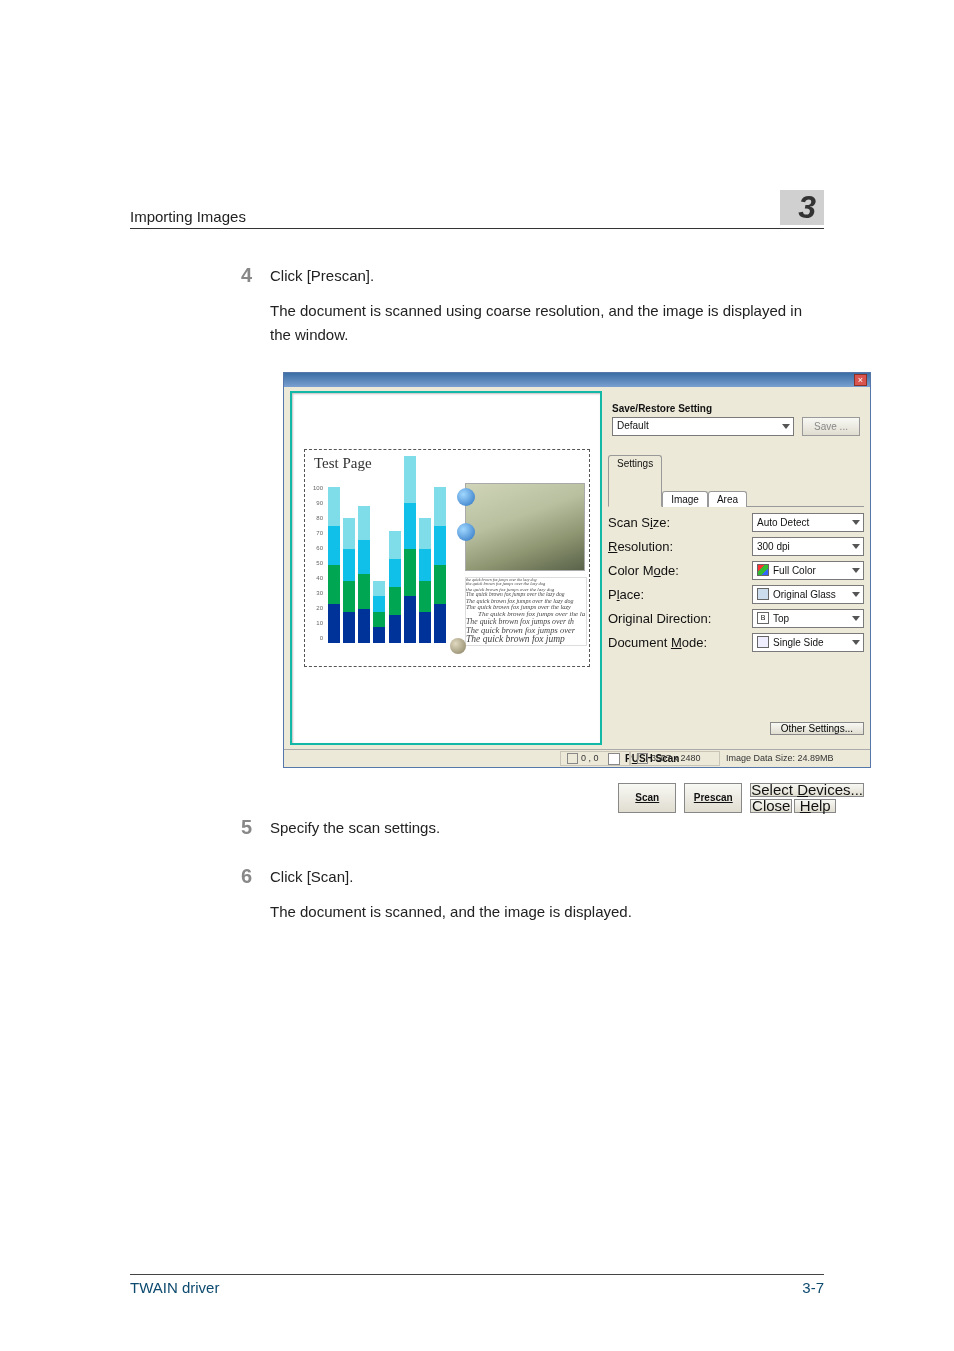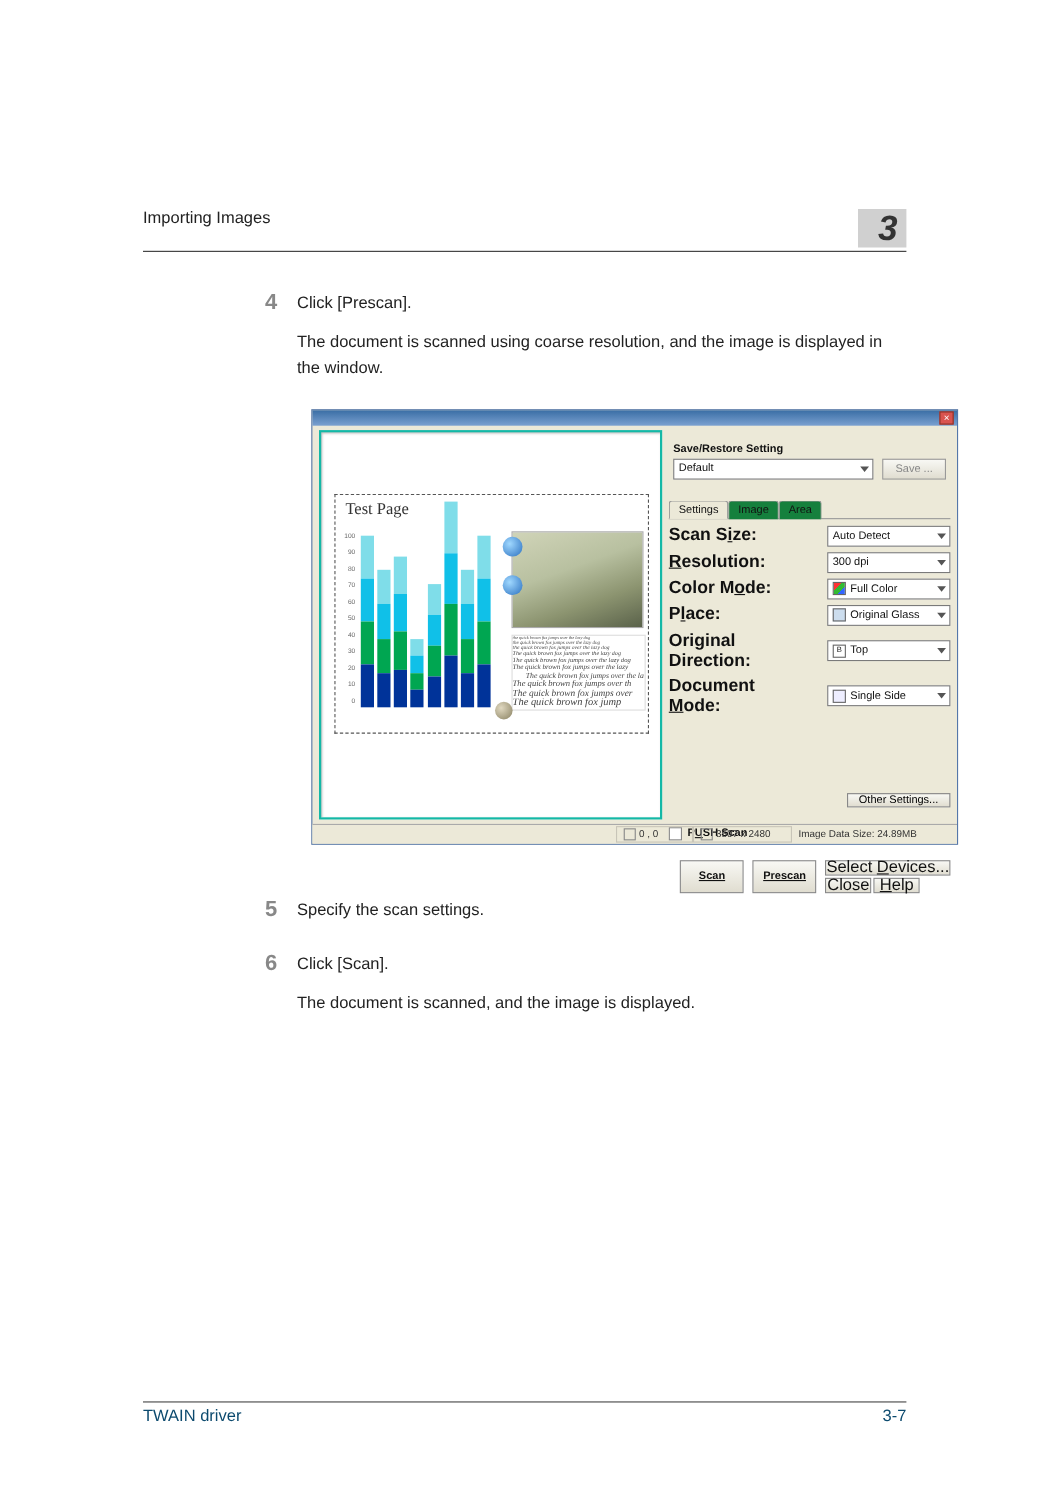--- a/index.html
+++ b/index.html
@@ -16,21 +16,21 @@
       padding: 0;
     }
     .page {
       padding: 190px 130px 60px 130px;
       height: 100%;
       position: relative;
     }
     .header-row {
       display: flex;
       justify-content: space-between;
-      align-items: flex-start;
+      align-items: flex-end;
       margin-bottom: 3px;
     }
     .header-title {
       font-size: 15px;
       color: #222;
     }
     .big-chapter {
       font-size: 32px;
       font-weight: bold;
       font-style: italic;
@@ -271,31 +271,32 @@
       border-radius: 3px 3px 0 0;
       position: relative;
       top: 1px;
     }
     .tab.active {
       background: #ece9d8;
       z-index: 2;
       border-bottom: 1px solid #ece9d8;
     }
     .tab.inactive {
-      background: #15803d;
+      background: #ffffff;
+      margin-top: 36px;
     }
     .setting-row {
       display: flex;
       align-items: center;
       margin: 5px 0;
     }
     .setting-label {
       width: 104px;
-      font-size: 16px;
-      font-weight: bold;
+      font-size: 13px;
+      font-weight: normal;
     }
     .setting-label .ul {
       text-decoration: underline;
     }
     .setting-value {
       flex: 1;
       padding-left: 40px;
     }
     .win-combo {
       width: 100%;

